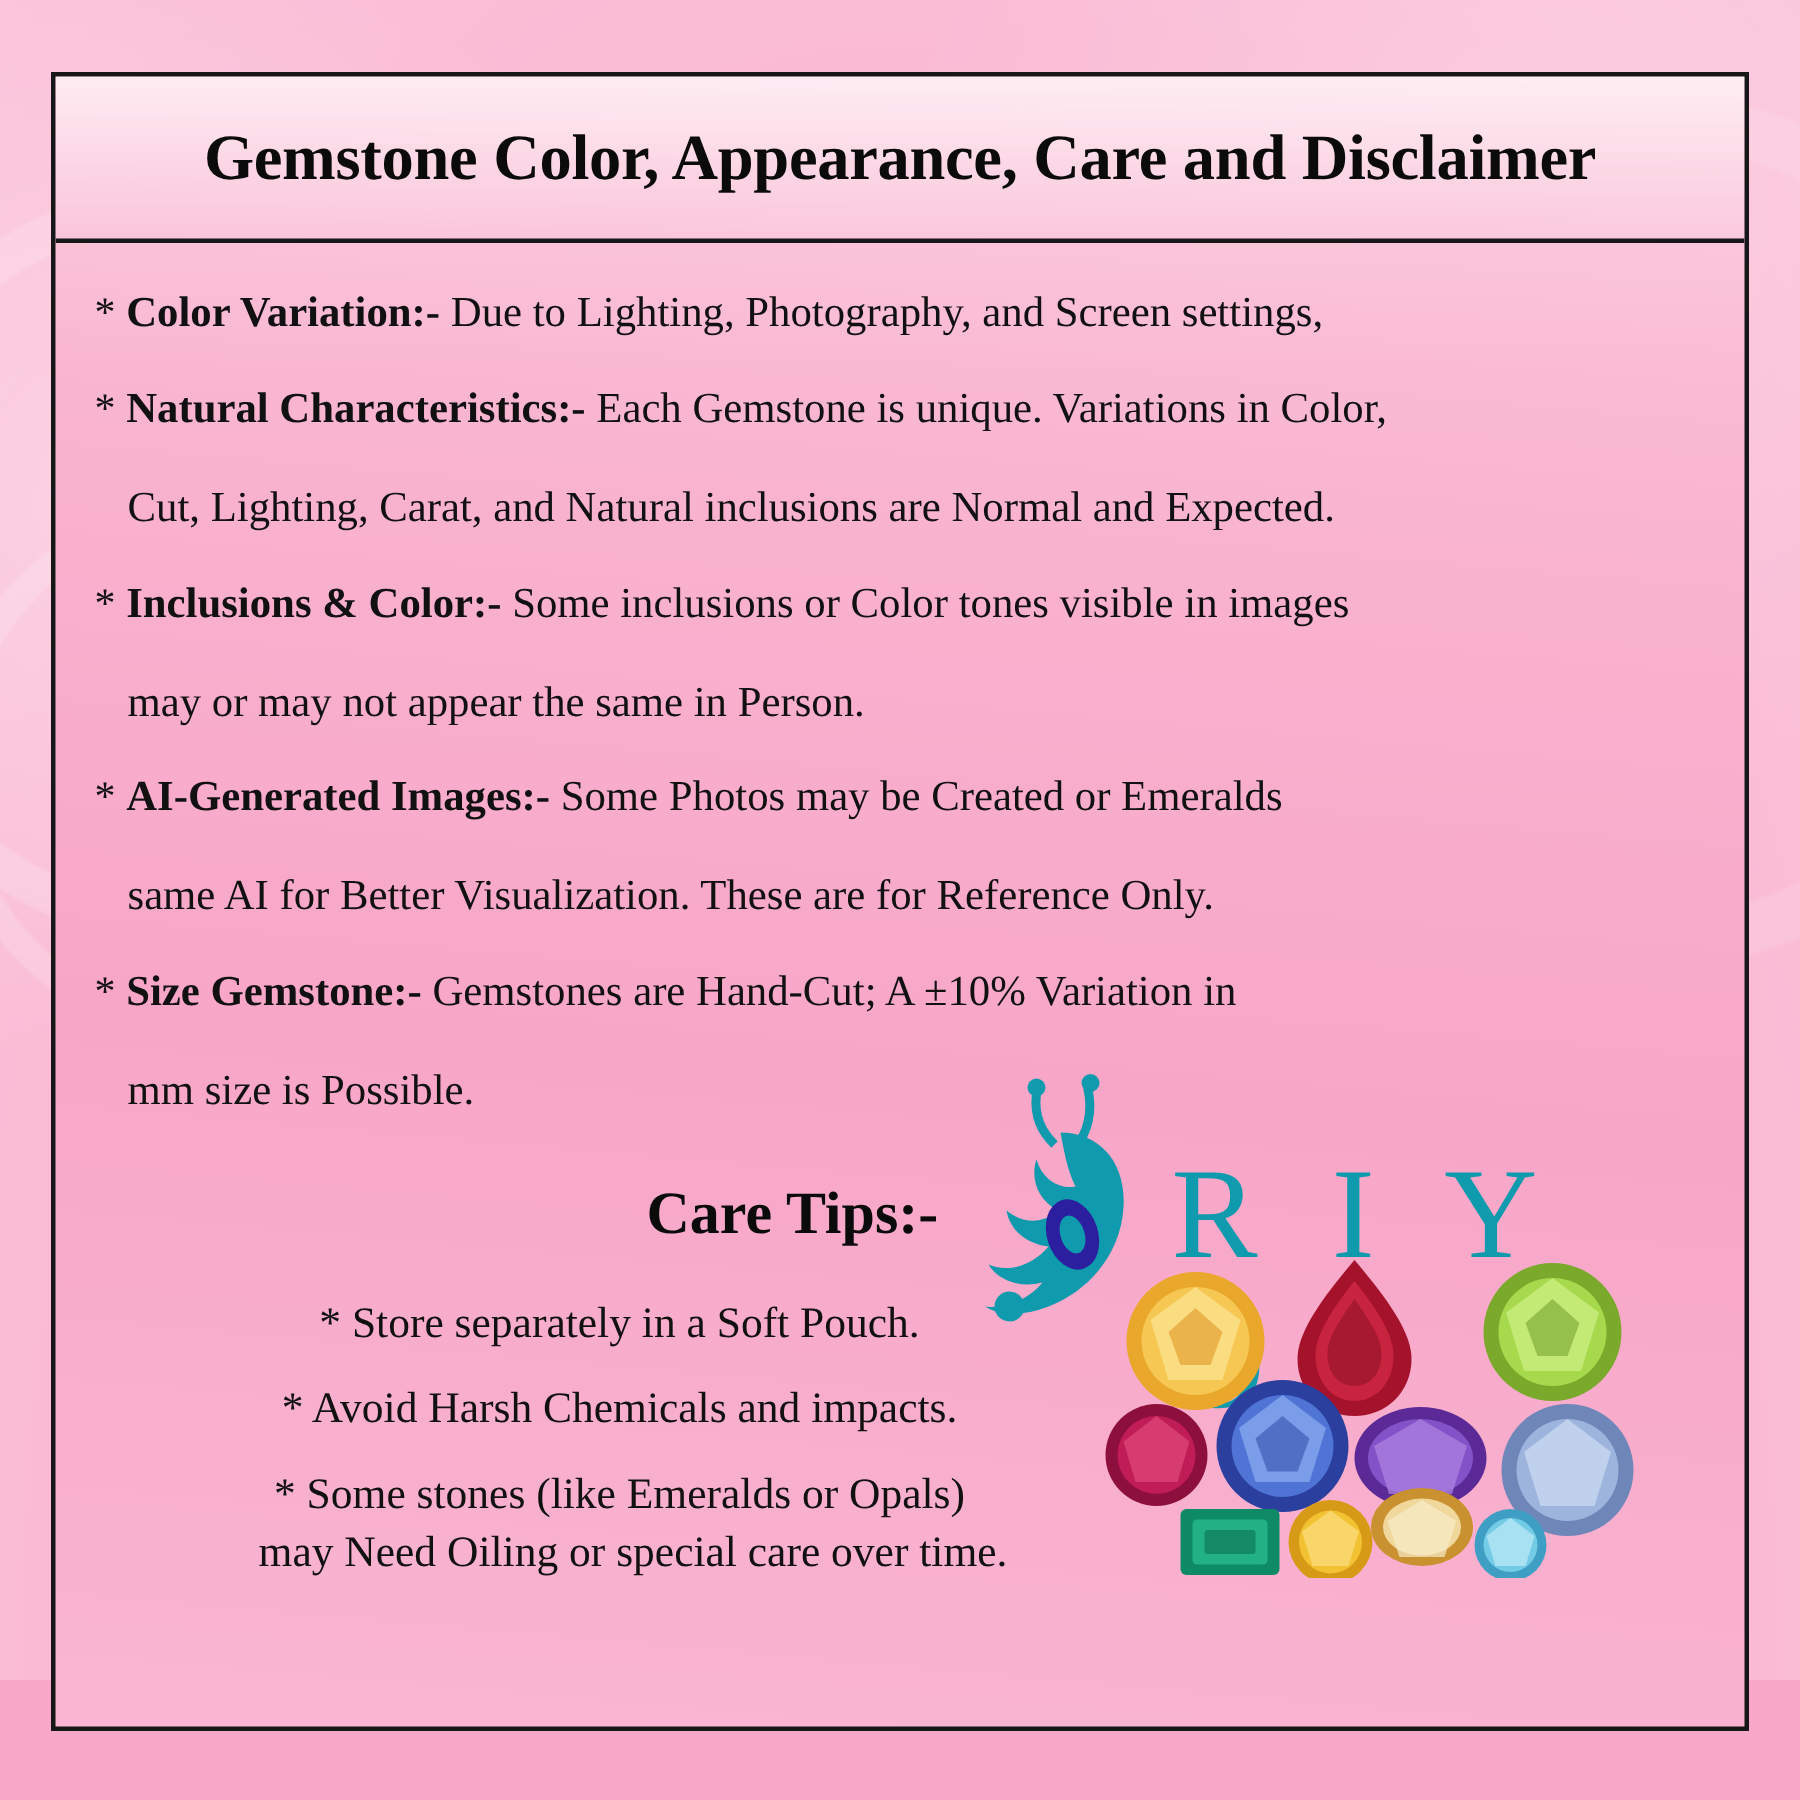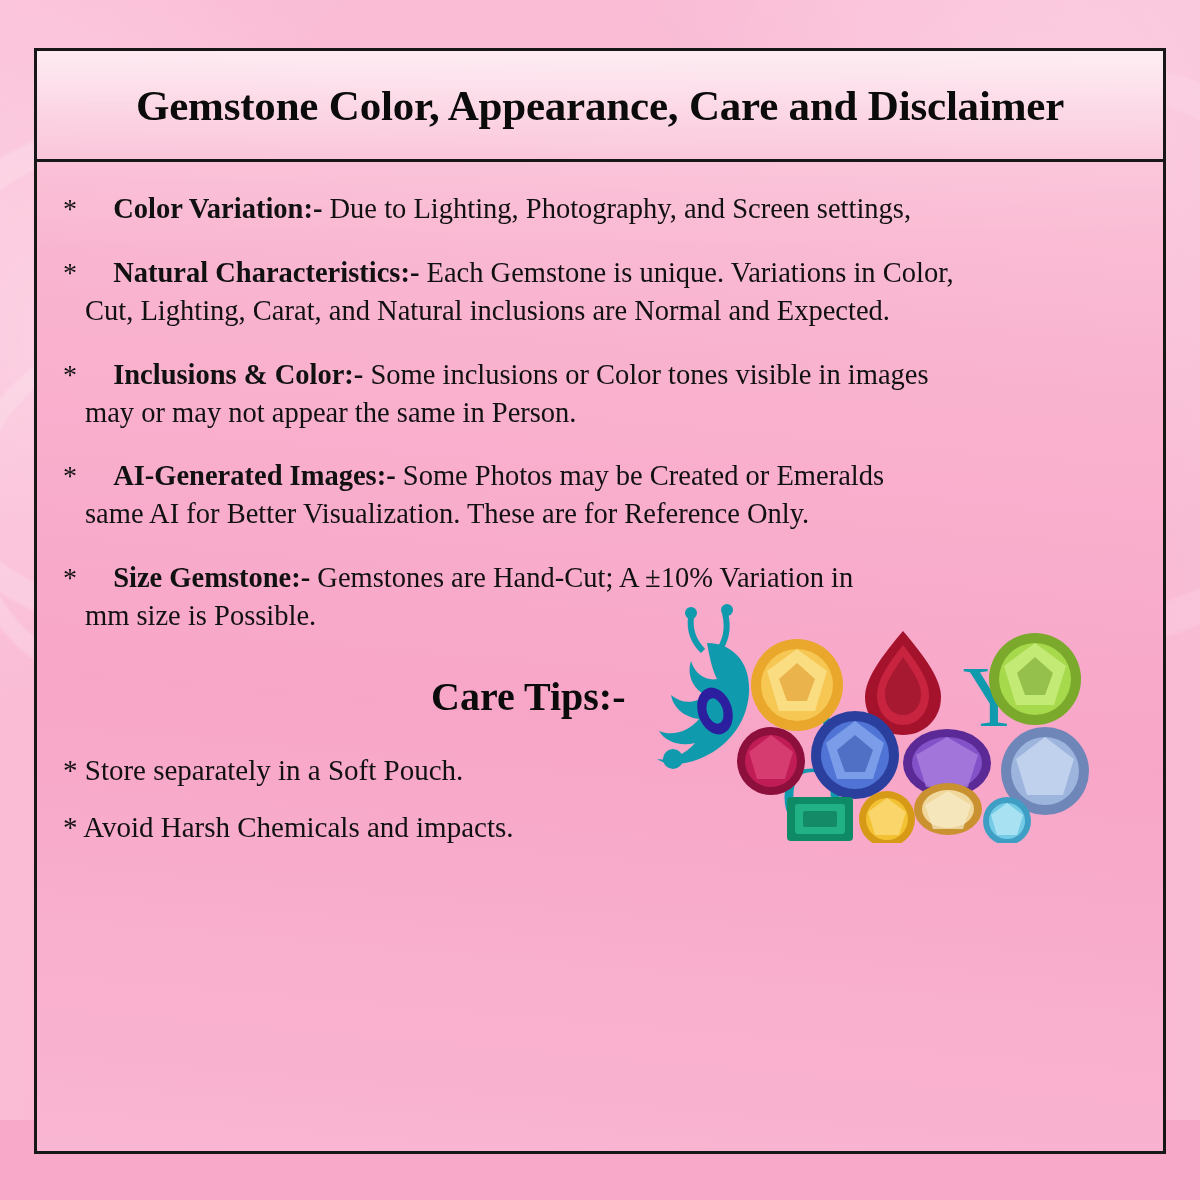--- a/index.html
+++ b/index.html
@@ -79,24 +79,24 @@
     font-size: 28.5px;
     line-height: 1.33;
     color: #111;
   }
   .bullet .star {
     font-weight: normal;
     font-size: 28px;
   }
   .bullet .lead {
     font-weight: bold;
-    margin-left: 29px;
   }
   .bullet .body {
     font-weight: normal;
+    margin-top: 28px;
   }
   .bullet .ln2 {
     display: block;
     padding-left: 22px;
   }
 
   .b1 { margin-top: 4px; }
 
   .care-row {
     position: relative;
@@ -139,20 +139,21 @@
   .tips {
     position: relative;
     margin-top: 4px;
   }
   .tip {
     font-size: 29px;
     line-height: 1.35;
     color: #111;
     margin-bottom: 18px;
     max-width: 700px;
+    text-align: center;
   }
   .tip .ln2 { display: block; padding-left: 18px; }
 
   .gems {
     position: absolute;
     right: 8px;
     bottom: 4px;
     width: 420px;
     height: 220px;
   }
@@ -224,20 +225,25 @@
 
       <div class="tips">
         <div class="tip">
           <span>*</span>
           <span>Store separately in a Soft Pouch.</span>
         </div>
         <div class="tip">
           <span>*</span>
           <span>Avoid Harsh Chemicals and impacts.</span>
         </div>
+        <div class="tip">
+          <span>*</span>
+          <span>Some stones (like Emeralds or Opals)</span>
+          <span class="ln2">may Need Oiling or special care over time.</span>
+        </div>
       </div>
 
       <svg class="gems" viewBox="0 0 420 220">
 
         <g>
           <circle cx="62" cy="62" r="46" fill="#e9a72c"></circle>
           <circle cx="62" cy="62" r="36" fill="#f6c752"></circle>
           <polygon points="62,26 92,48 80,88 44,88 32,48" fill="#fbe08a" opacity="0.85"></polygon>
           <polygon points="62,40 80,56 72,78 52,78 44,56" fill="#e0972a" opacity="0.6"></polygon>
         </g>

